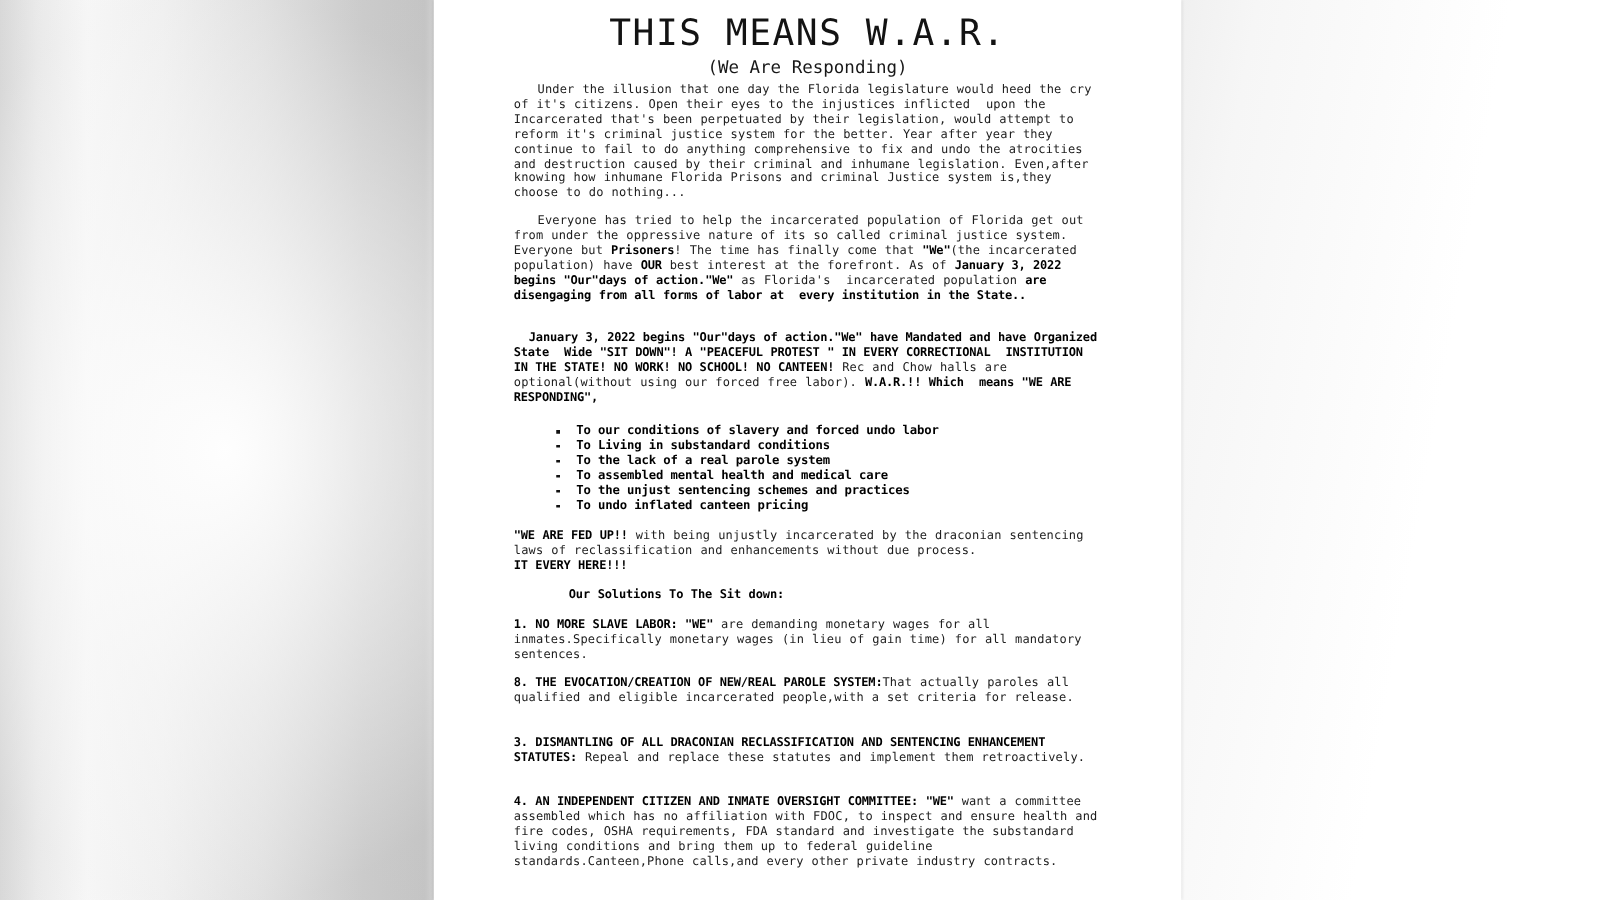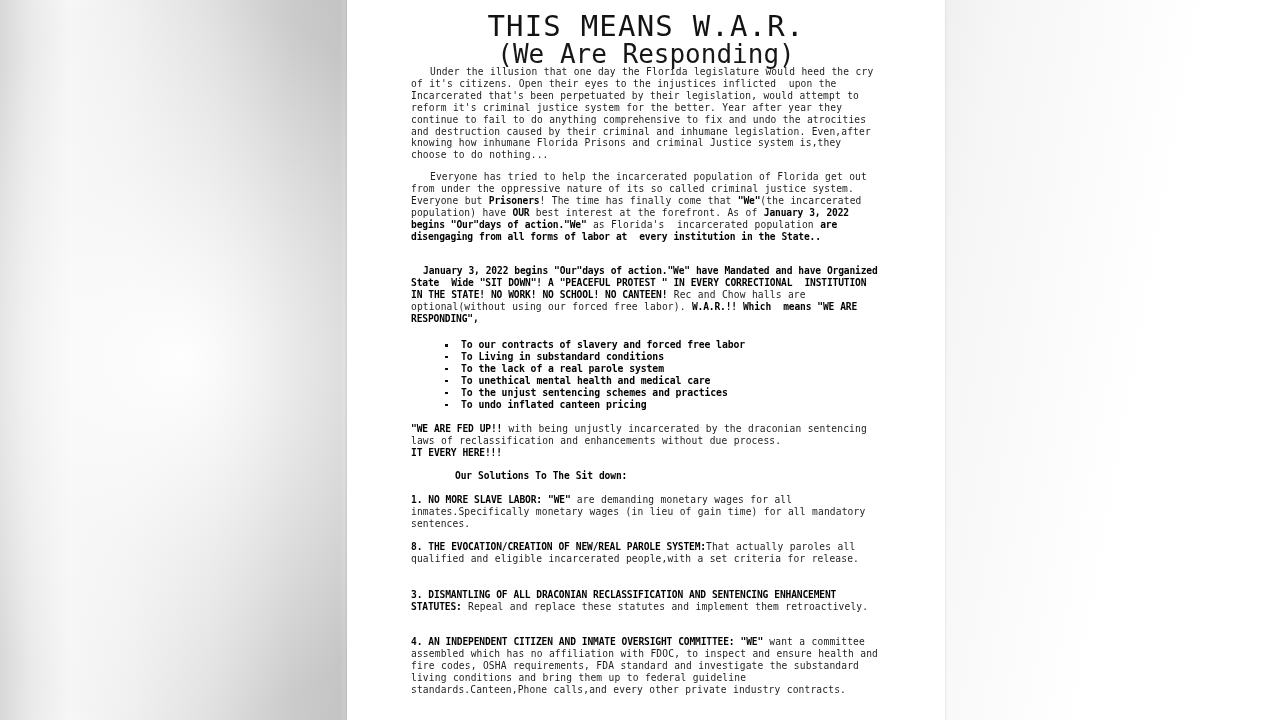--- a/index.html
+++ b/index.html
@@ -85,21 +85,21 @@
     letter-spacing: 1.2px;
     text-align: center;
     color: #131313;
     margin: 0;
     padding-top: 9px;
     line-height: 34px;
     font-weight: 400;
   }
   .doc-subtitle {
     font-family: "DejaVu Sans Mono", monospace;
-    font-size: 26px;
+    font-size: 14px;
     text-align: center;
     color: #171717;
     margin: 0;
     line-height: 23px;
     font-weight: 400;
   }
 
   .body-block {
     position: absolute;
     left: 64px;
@@ -163,24 +163,24 @@
 
       <h2 class="doc-subtitle">(We Are Responding)</h2>
 
       <div class="body-block" style="top:66px;">   Under the illusion that one day the Florida legislature would heed the cry of it's citizens. Open their eyes to the injustices inflicted  upon the Incarcerated that's been perpetuated by their legislation, would attempt to reform it's criminal justice system for the better. Year after year they continue to fail to do anything comprehensive to fix and undo the atrocities and destruction caused by their criminal and inhumane legislation. Even,after knowing how inhumane Florida Prisons and criminal Justice system is,they choose to do nothing...</div>
 
       <div class="body-block" style="top:171px;"><span>   Everyone has tried to help the incarcerated population of Florida get out from under the oppressive nature of its so called criminal justice system. Everyone but </span><b>Prisoners</b><span>! The time has finally come that </span><b>"We"</b><span>(the incarcerated population) have </span><b>OUR</b><span> best interest at the forefront. As of </span><b>January 3, 2022 begins "Our"days of action."We"</b><span> as Florida's  incarcerated population </span><b>are disengaging from all forms of labor at  every institution in the State..</b></div>
 
       <div class="body-block" style="top:265px;"><b>  January 3, 2022 begins "Our"days of action."We" have Mandated and have Organized State  Wide "SIT DOWN"! A "PEACEFUL PROTEST " IN EVERY CORRECTIONAL  INSTITUTION IN THE STATE! NO WORK! NO SCHOOL! NO CANTEEN!</b><span> Rec and Chow halls are optional(without using our forced free labor). </span><b>W.A.R.!! Which  means "WE ARE RESPONDING",</b></div>
 
       <ul class="bullets" style="top:339px;">
-          <li>To our contracts of slavery and forced free labor</li>
+          <li>To our conditions of slavery and forced undo labor</li>
           <li>To Living in substandard conditions</li>
           <li>To the lack of a real parole system</li>
-          <li>To unethical mental health and medical care</li>
+          <li>To assembled mental health and medical care</li>
           <li>To the unjust sentencing schemes and practices</li>
           <li>To undo inflated canteen pricing</li>
         </ul>
 
       <div class="body-block" style="top:423px;"><b>"WE ARE FED UP!!</b><span> with being unjustly incarcerated by the draconian sentencing laws of reclassification and enhancements without due process.
 </span><b>IT EVERY HERE!!!</b></div>
 
       <div class="body-block" style="top:470px; font-weight:700; letter-spacing:-0.1px; color:#000;margin-left:44px;">Our Solutions To The Sit down:</div>
 
       <div class="body-block" style="top:494px;"><b>1. NO MORE SLAVE LABOR: "WE"</b><span> are demanding monetary wages for all inmates.Specifically monetary wages (in lieu of gain time) for all mandatory sentences.</span></div>

